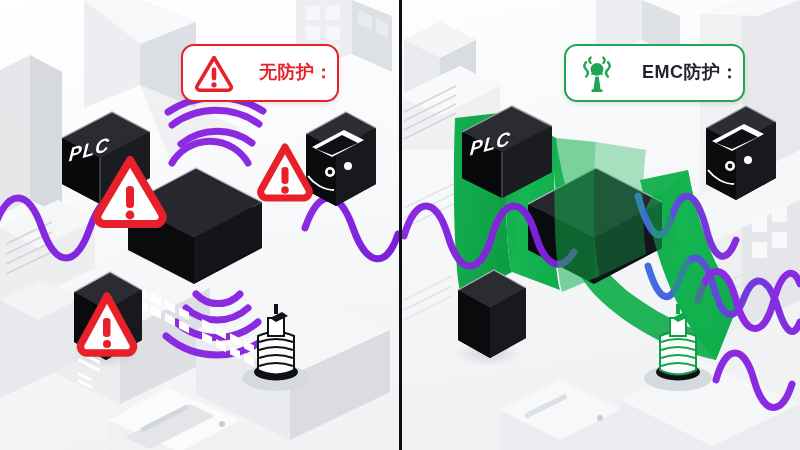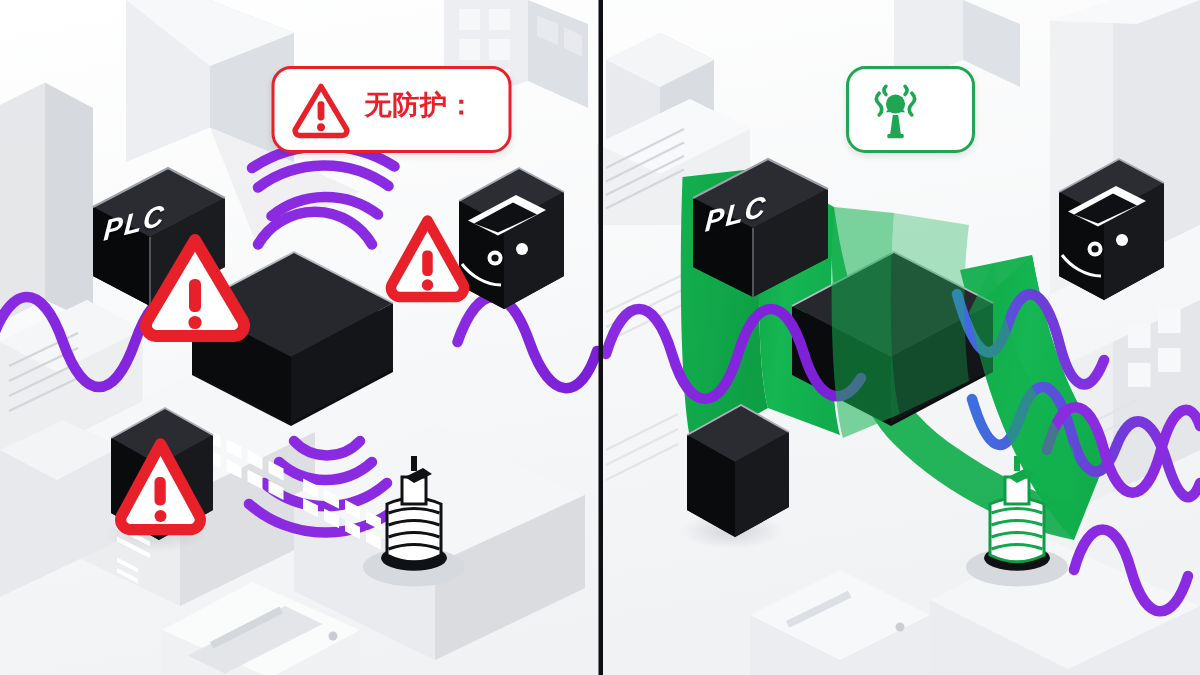--- a/index.html
+++ b/index.html
@@ -8,24 +8,23 @@
     width:800px;height:450px;overflow:hidden;
     font-family:"Liberation Sans","DejaVu Sans",sans-serif;
     background:#ffffff;
   }
   #stage{position:relative;width:800px;height:450px;overflow:hidden;background:#fbfbfc;}
   .layer{position:absolute;inset:0;}
   svg.layer{display:block;}
 
   
   .badge{
-    position:absolute;display:flex;align-items:center;gap:9px;
-    background:#ffffff;border-radius:13px;padding:7px 22px 7px 11px;
+    position:absolute;display:flex;align-items:center;gap:25px;
+    background:#ffffff;border-radius:13px;padding:7px 4px 7px 11px;
     box-sizing:border-box;
-    font-family:Liberation Mono, monospace;
   }
   .badge-danger{
     left:181px;top:44px;border:2px solid #e8202a;
     box-shadow:0 2px 5px rgba(0,0,0,.10);
   }
   .badge-safe{
     left:564px;top:44px;border:2px solid #1fa653;
     box-shadow:0 2px 5px rgba(0,0,0,.10);
   }
   .badge-ico{flex:0 0 auto;width:40px;height:40px;display:block;}
@@ -494,16 +493,17 @@
         <path d="M15,24 L29,24 L22,14 Z"></path>
       </g>
       <g fill="none" stroke="#1fa653" stroke-width="2.6" stroke-linecap="round">
         <path d="M10,10 q-4,4 0,8 q4,4 0,8"></path>
         <path d="M34,10 q4,4 0,8 q-4,4 0,8"></path>
         <path d="M15,5 q-3,3 0,6"></path>
         <path d="M29,5 q3,3 0,6"></path>
       </g>
     </svg>
     <div class="badge-txt">
+      <span>EMC防护：</span>
     </div>
   </div>
 
 </div>
 
 </body></html>

